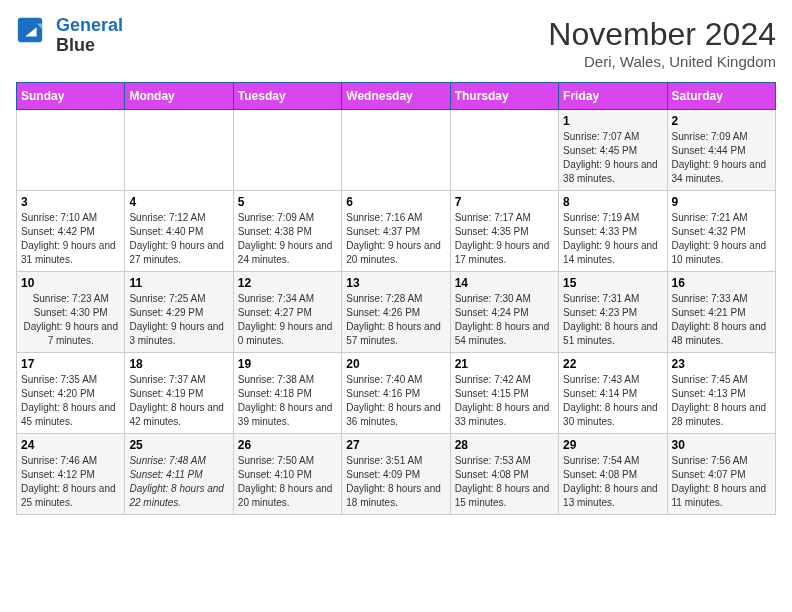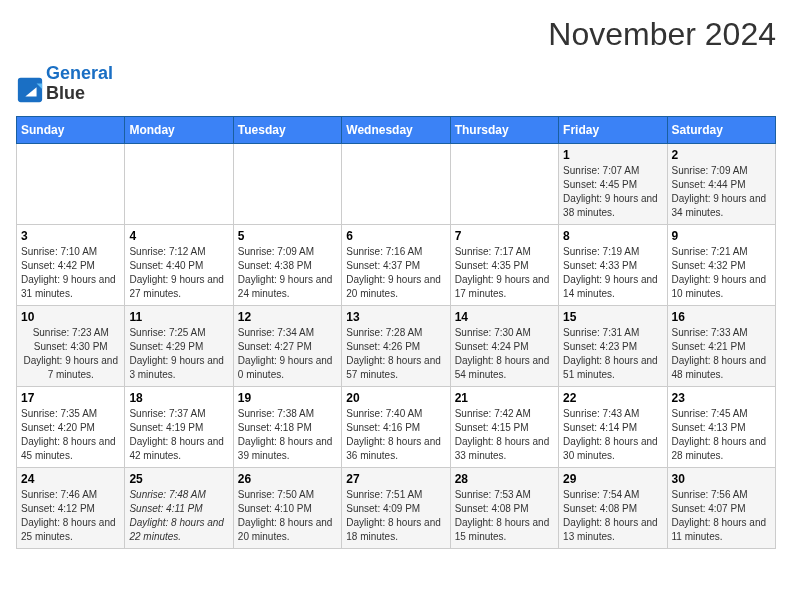--- a/index.html
+++ b/index.html
@@ -11,23 +11,22 @@
       padding: 16px;
     }
     .header-area {
       display: flex;
       justify-content: space-between;
       align-items: flex-start;
       margin-bottom: 12px;
     }
     .logo {
       display: flex;
-      align-items: flex-end;
-      gap: 2px;
-      margin-top: 48px;
+      align-items: flex-start;
+      gap: 12px;
     }
     .logo-text {
       font-size: 18px;
       font-weight: bold;
       color: #333;
       line-height: 1.1;
     }
     .logo-text span {
       color: #1a6fc4;
     }
@@ -46,21 +45,21 @@
     .calendar-subtitle {
       font-size: 15px;
       color: #555;
     }
     table {
       width: 100%;
       border-collapse: collapse;
       font-size: 11px;
     }
     thead tr th {
-      background: #3b82f6;
+      background: #d946ef;
       color: #fff;
       padding: 6px 4px;
       text-align: left;
       font-weight: bold;
       font-size: 12px;
       border: 1px solid #1a5fa0;
     }
     tbody tr td {
       border: 1px solid #ccc;
       vertical-align: top;
@@ -100,20 +99,21 @@
       <polygon points="10,22 22,12 22,22" fill="white"></polygon>
       <polygon points="22,8 28,14 28,8" fill="#5bb8f5"></polygon>
     </svg>
     <div class="logo-text">
       <div><span>General</span></div>
       <div>Blue</div>
     </div>
   </div>
   <div class="title-area">
     <div class="calendar-title">November 2024</div>
+    <div class="calendar-subtitle">Deri, Wales, United Kingdom</div>
   </div>
 </div>
 
 <table>
   <thead>
     <tr>
     <th>Sunday</th>
         <th>Monday</th>
         <th>Tuesday</th>
         <th>Wednesday</th>
@@ -288,21 +288,21 @@
 Daylight: 8 hours and 22 minutes.</div>
         </td>
         <td>
           <span class="day-number">26</span>
           <div class="day-info" style="white-space: pre-line;">Sunrise: 7:50 AM
 Sunset: 4:10 PM
 Daylight: 8 hours and 20 minutes.</div>
         </td>
         <td>
           <span class="day-number">27</span>
-          <div class="day-info" style="white-space: pre-line;">Sunrise: 7:51 AM
+          <div class="day-info" style="white-space: pre-line;">Sunrise: 3:51 AM
 Sunset: 4:09 PM
 Daylight: 8 hours and 18 minutes.</div>
         </td>
         <td>
           <span class="day-number">28</span>
           <div class="day-info" style="white-space: pre-line;">Sunrise: 7:53 AM
 Sunset: 4:08 PM
 Daylight: 8 hours and 15 minutes.</div>
         </td>
         <td>

